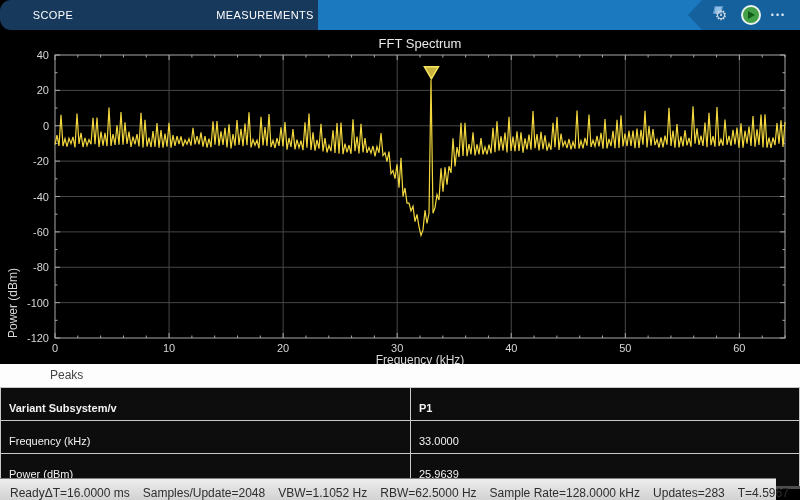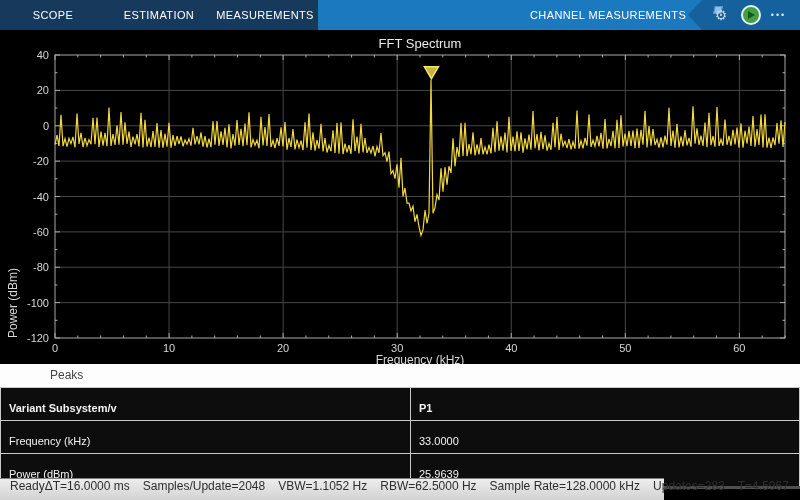--- a/index.html
+++ b/index.html
@@ -1,20 +1,20 @@
 <!DOCTYPE html>
 <html><head>
 <meta charset="utf-8">
 <style>
   html,body{margin:0;padding:0;background:#222;}
   .app{position:relative;width:800px;height:500px;overflow:hidden;
        font-family:"Liberation Sans",sans-serif;background:#000;}
 
   
-  .tabbar{position:absolute;top:0;left:0;width:800px;height:30px;background:#17395c;}
+  .tabbar{position:absolute;top:0;left:0;width:800px;height:30px;background:#17395c;border-radius:11px;}
   .context-bg{position:absolute;left:318px;top:0;width:482px;height:30px;background:#1b79c0;}
   .tab{position:absolute;top:0;height:30px;line-height:30px;text-align:center;
        color:#fff;font-size:11px;letter-spacing:.4px;cursor:pointer;white-space:nowrap;}
   .tab-scope{left:0;width:106px;}
   .tab-estimation{left:106px;width:106px;}
   .tab-measurements{left:212px;width:106px;}
   .tab-spectrum{left:318px;width:104px;}
   .tab-spectral-mask{left:422px;width:108px;}
   .tab-channel{left:530px;width:152px;}
   .banner{position:absolute;right:0;top:0;width:112px;height:30px;background:#15619e;
@@ -46,38 +46,36 @@
   .peaks-header{height:23px;background:#fdfdfd;color:#444;font-size:12px;
                 line-height:23px;padding-left:50px;cursor:pointer;}
   .peaks-table{width:800px;border-collapse:collapse;table-layout:fixed;}
   .peaks-table td{height:24px;background:#0d0d0d;color:#f2f2f2;font-size:11px;
                   padding:8px 0 0 8px;border:1px solid #c9c9c9;overflow:hidden;white-space:nowrap;}
   .peaks-table .hdr td{font-weight:bold;}
   .peaks-table tr:last-child td{border-bottom:3px solid #4f4f4f;}
   .col1{width:401px;}
 
   
-  .statusbar{position:absolute;top:478px;left:0;width:664px;height:22px;
+  .statusbar{position:absolute;top:478px;left:0;width:776px;height:22px;
              background:linear-gradient(#ededed,#d2d2d2);border-top:1px solid #7e7e7e;
-             box-sizing:border-box;display:flex;align-items:flex-start;
+             box-sizing:border-box;display:flex;align-items:flex-end;
              font-size:12px;color:#2e2e2e;white-space:nowrap;}
   .status-ready{margin-left:10px;width:64px;}
   .status-item{margin-right:13px;}
 </style>
 </head>
 <body>
 
 <div class="app">
 
   <div class="tabbar">
     <div class="context-bg"></div>
     <div class="tab tab-scope">SCOPE</div>
-    <div class="tab tab-estimation">ESTIMATION</div>
     <div class="tab tab-measurements">MEASUREMENTS</div>
-    <div class="tab tab-channel">CHANNEL MEASUREMENTS</div>
 
     <div class="banner">
       <span class="gear-wrap">
         <span class="gear-chip"></span>
         <span class="gear-glyph">⚙</span>
       </span>
       <span class="play-btn">
         <span class="play-tri"></span>
       </span>
       <span class="more-dots">•••</span>

